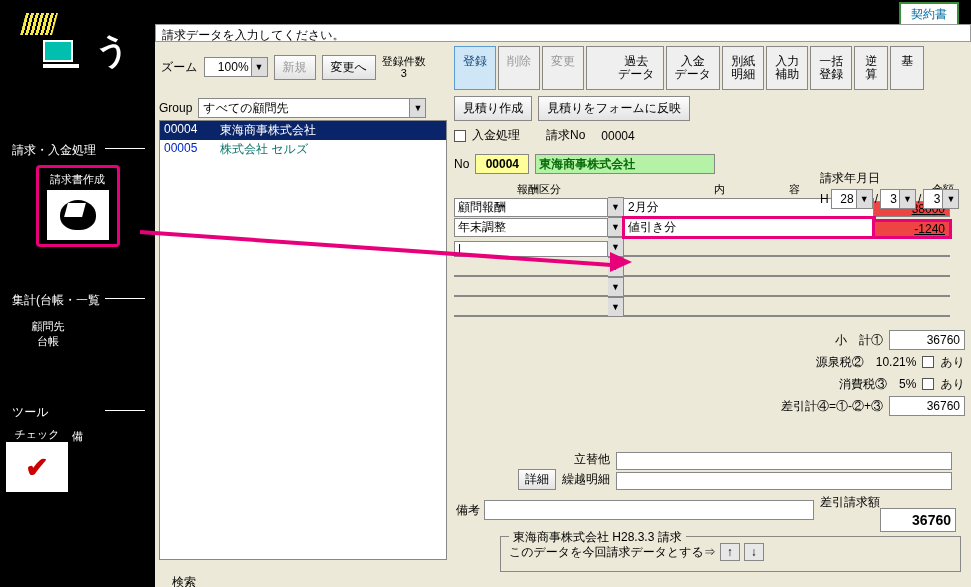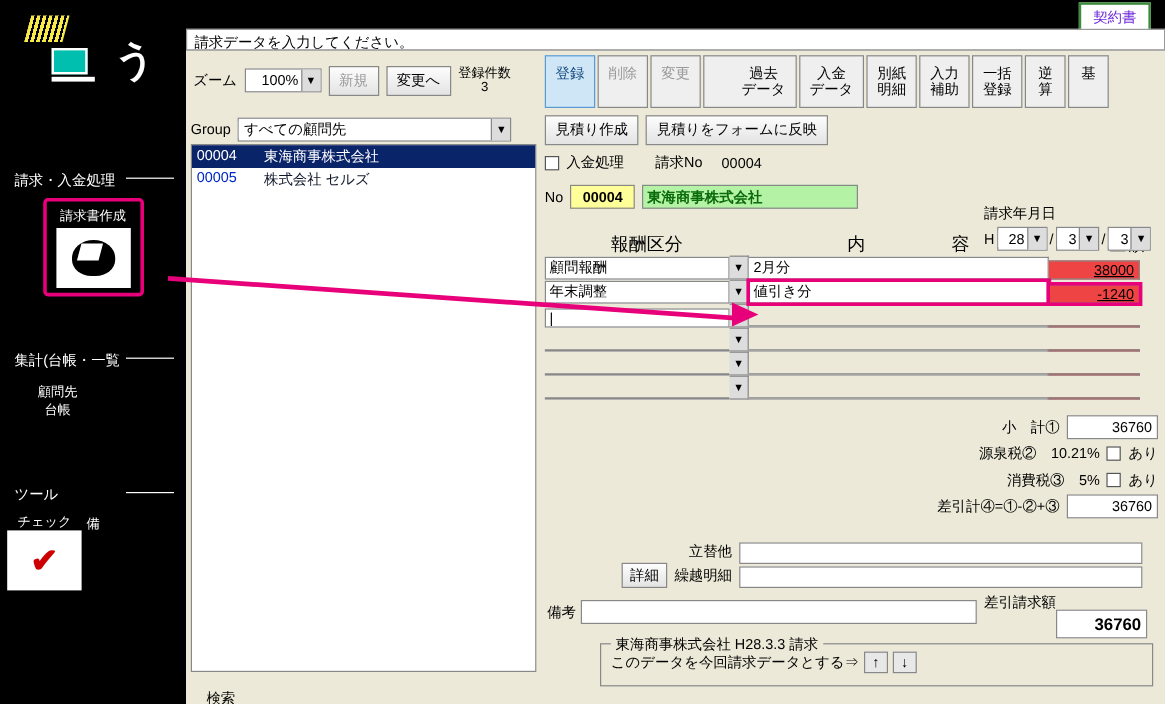--- a/index.html
+++ b/index.html
@@ -15,52 +15,52 @@
 .section-label { font-size:12px; color:#fff; padding:4px 0 0 12px; position:relative; }
 .section-line { position:absolute; left:105px; right:10px; top:10px; border-top:1px solid #fff; }
 .side-item { margin: 6px auto; width:84px; text-align:center; padding:4px; }
 .side-item.selected { border:3px solid #e7007a; border-radius:4px; }
 .side-item .label { color:#fff; font-size:11px; margin-bottom:3px; }
 .side-icon { width:62px; height:50px; background:#fff; margin:0 auto; display:flex; align-items:center; justify-content:center; }
 .icon-doc { width:36px; height:30px; background:#000; position:relative; border-radius:50% 50% 45% 45%; }
 .icon-doc::before { content:""; position:absolute; left:6px; top:3px; width:18px; height:14px; background:#fff; transform:skewX(-15deg); }
 .side-icon.check { background:#fff; }
 .check-mark { font-size:28px; color:#c00; font-weight:bold; }
-.contract-btn { position:absolute; right:12px; top:2px; border:2px solid #3a8b3a; background:#fff; padding:2px 10px; font-size:12px; color:#6d28d9; }
+.contract-btn { position:absolute; right:12px; top:2px; border:2px solid #3a8b3a; background:#fff; padding:2px 10px; font-size:12px; color:#0369a1; }
 .title-bar { position:absolute; left:155px; top:24px; width:816px; height:18px; background:#fff; border:1px solid #999; padding:2px 6px; font-size:12px; color:#000; }
 .toolbar { position:absolute; left:155px; top:44px; width:816px; height:46px; background:#ece9d8; display:flex; align-items:center; padding:4px 6px; gap:6px; }
 .lbl { font-size:12px; }
 .combo { border:1px solid #888; background:#fff; display:inline-flex; align-items:center; height:20px; }
 .combo input { border:none; width:46px; font-size:12px; padding:0 2px; text-align:right; }
 .combo .arrow { width:16px; height:18px; background:#ddd; border-left:1px solid #888; display:flex; align-items:center; justify-content:center; font-size:9px; }
 .btn { border:1px solid #888; background:linear-gradient(#fdfdfd,#e3e3e3); padding:3px 8px; font-size:12px; cursor:pointer; }
 .btn.disabled { color:#999; }
 .stack-btn { text-align:center; line-height:1.1; font-size:11px; }
 .tab-row { position:absolute; left:454px; top:46px; display:flex; gap:2px; }
 .tab { border:1px solid #888; padding:8px 8px; font-size:12px; background:#efefef; min-width:34px; text-align:center; line-height:1.1; }
 .tab.active { background:#cfe6f7; border-color:#5a9bd4; color:#1a4e82; }
 
 .group-row { position:absolute; left:159px; top:98px; display:flex; align-items:center; gap:6px; }
 .group-combo { border:1px solid #888; background:#fff; height:20px; display:flex; align-items:center; }
 .group-combo input { border:none; width:210px; font-size:12px; padding:0 4px; }
 
 .list { position:absolute; left:159px; top:120px; width:288px; height:440px; background:#fff; border:1px solid #888; }
 .list-row { display:flex; font-size:12px; font-family:"MS Gothic",monospace; padding:1px 4px; }
 .list-row .code { width:56px; color:#0026c7; }
-.list-row .name { color:#0f172a; }
+.list-row .name { color:#0f766e; }
 .list-row.sel { background:#0a246a; }
 .list-row.sel .code, .list-row.sel .name { color:#fff; }
 
 .right { position:absolute; left:454px; top:96px; right:6px; }
 .row { display:flex; align-items:center; gap:6px; margin-bottom:6px; }
 .chk { width:12px; height:12px; border:1px solid #555; display:inline-block; background:#fff; }
 .txt-in { border:1px solid #888; background:#fff; height:20px; font-size:12px; padding:0 3px; }
 .yellow { background:#ffff99; }
 .green { background:#b4f2a6; }
-.hdr { display:flex; font-size:15px; margin-top:20px; }
+.hdr { display:flex; font-size:11px; margin-top:8px; }
 .hdr .c1 { width:170px; text-align:center; }
 .hdr .c2 { width:260px; text-align:center; letter-spacing:14px; padding-left:20px; }
 .hdr .c3 { width:70px; text-align:right; }
 .grid { }
 .grow { display:flex; height:20px;align-items:flex-end; }
 .gcell-a { width:154px; border:1px solid #888; background:#fff; display:flex; align-items:center; padding:0 3px; font-size:12px; }
 .gcell-dd { width:16px; height:20px; border:1px solid #888; border-left:none; background:#ddd; display:flex; align-items:center; justify-content:center; font-size:9px; }
 .gcell-b { width:250px; border:1px solid #888; border-left:none; background:#fff; display:flex; align-items:center; padding:0 4px; font-size:12px; }
 .gcell-c { width:76px; border:1px solid #888; border-left:none; background:#ef4444; display:flex; align-items:center; justify-content:flex-end; padding:0 4px; font-size:12px;text-decoration:underline; }
 .grow.hl .gcell-b, .grow.hl .gcell-c { outline:3px solid #e7007a; outline-offset:-1px; z-index:5; }

